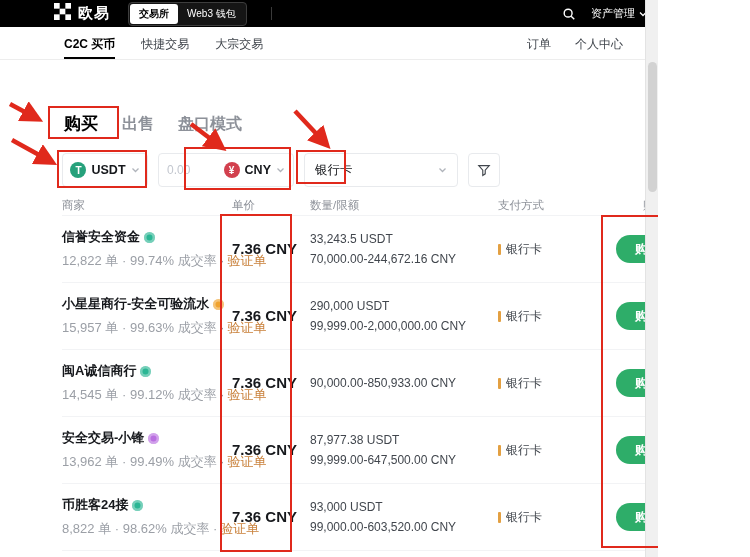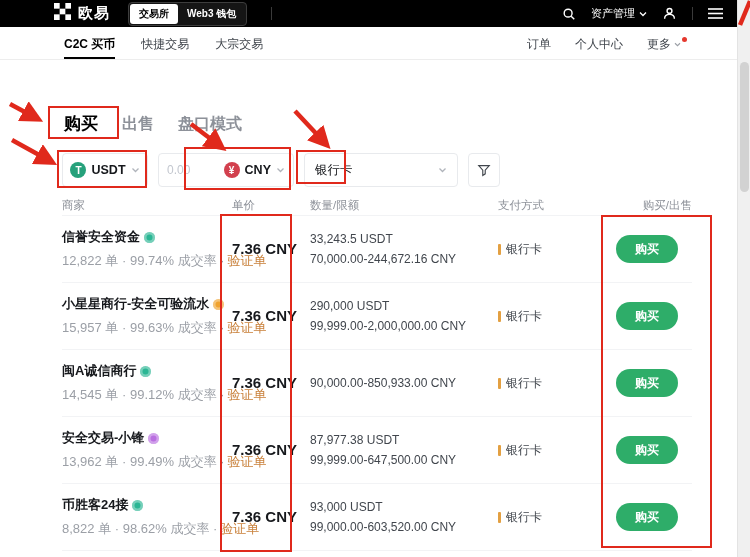--- a/index.html
+++ b/index.html
@@ -1,32 +1,32 @@
 <!DOCTYPE html>
 <html><head>
 <meta charset="utf-8">
 <style>
   * { margin:0; padding:0; box-sizing:border-box; }
   body { background:#fff; }
   .page {
-    position:relative; width:750px; height:557px; overflow:hidden;
+    position:relative; width:658px; height:557px; overflow:hidden;
     background:#fff; font-family:"Liberation Sans","DejaVu Sans",sans-serif;
   }
   
   .topbar {
     position:absolute; left:0; top:0; width:737px; height:27px;
     background:#000; display:flex; align-items:center; padding:0 14px 0 54px;
   }
   .brand { display:flex; align-items:center; gap:7px; }
   .brand-name { color:#fff; font-size:15px; font-weight:bold; letter-spacing:1px; }
   .pill-tabs {
     margin-left:18px; display:flex; align-items:center;
     background:#151515; border:1px solid #3d3d3d; border-radius:4px; padding:1px;text-align:center;
   }
-  .pill { font-size:10px; padding:3px 9px; color:#fff; border-radius:3px; cursor:pointer; white-space:nowrap;font-weight:bold; }
+  .pill { font-size:10px; padding:3px 9px; color:#fff; border-radius:3px; cursor:pointer; white-space:nowrap; }
   .pill.active { background:#fff; color:#000; font-weight:bold; }
   .top-sep { width:1px; height:13px; background:#3a3a3a; margin-left:24px; }
   .topbar-right { margin-left:auto; display:flex; align-items:center; gap:15px; }
   .asset-menu { display:flex; align-items:center; gap:4px; color:#fff; font-size:11px; cursor:pointer; }
   .icon-btn { display:flex; align-items:center; cursor:pointer; }
   
   .subnav {
     position:absolute; top:27px; left:0; width:737px; height:33px;
     background:#fff; border-bottom:1px solid #ededed;
     display:flex; align-items:stretch; padding:3px 56px 0 64px;

